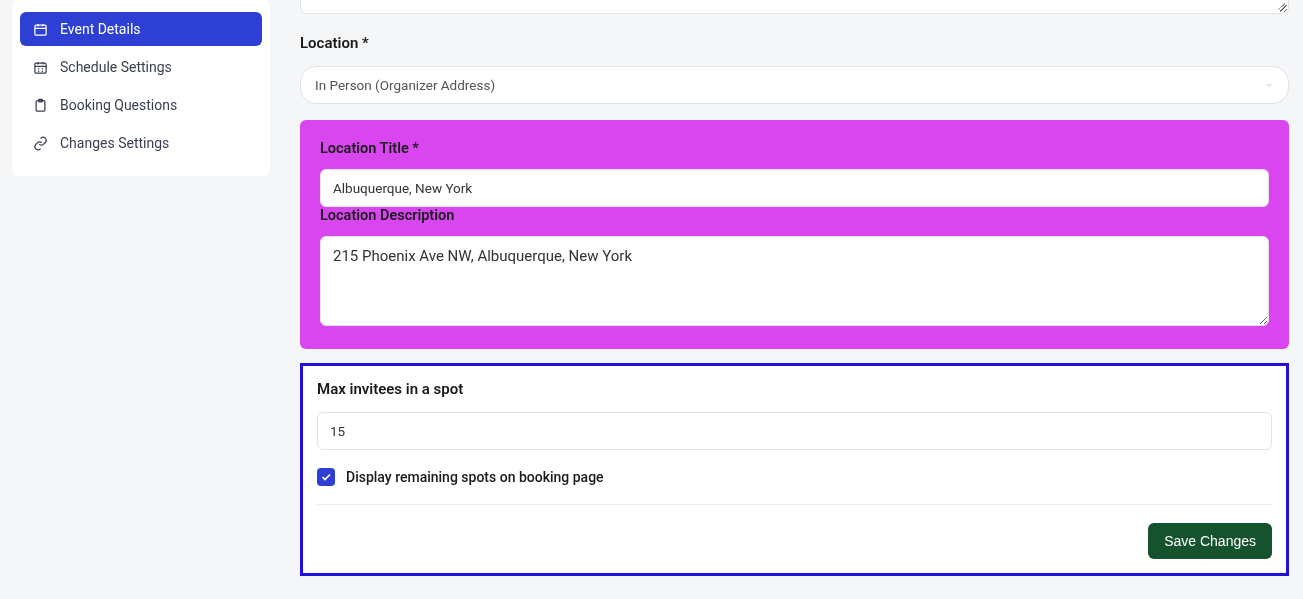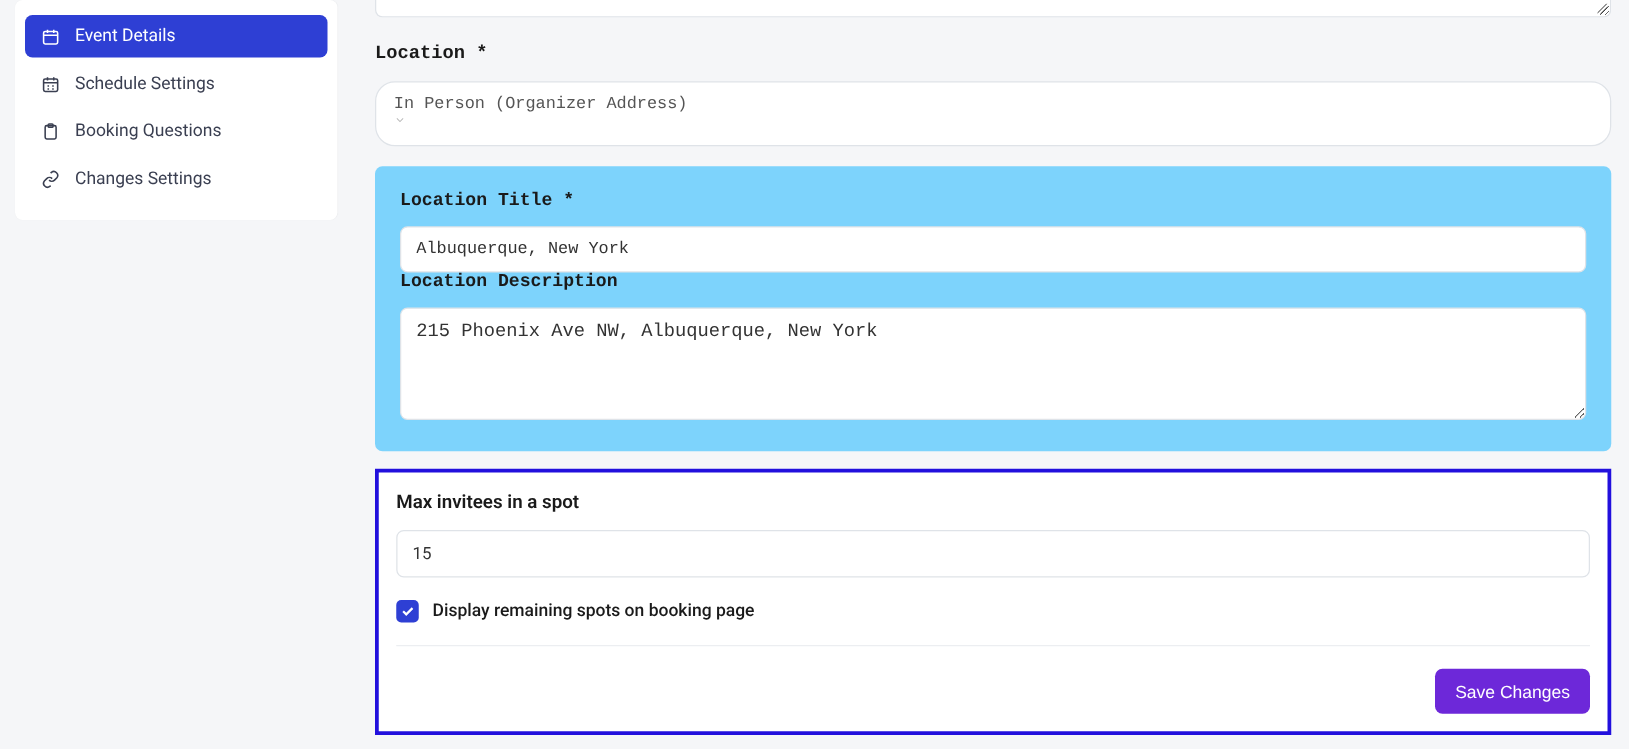--- a/index.html
+++ b/index.html
@@ -78,43 +78,41 @@
     }
     .field-label-sm {
       font-weight: 600;
       font-size: 14.5px;
       color: #1a1a1a;
       margin-bottom: 12px;
       display: block;
     }
     .section {
       margin-top: 20px;
-      font-family: Liberation Mono, monospace;
     }
     .select-box {
       width: 100%;
       border: 1px solid #dfe3e8;
       border-radius: 16px;
       background: #fff;
       padding: 10px 14px;
       font-size: 13.5px;
       color: #555;
       display: flex;
       justify-content: space-between;
       align-items: flex-start;
       cursor: pointer;
-      flex-direction: column;
     }
     .chevron-down {
       width: 10px;
       height: 10px;
       color: #bbb;
     }
     .inner-panel {
-      background: #7dd3fc;
+      background: #d946ef;
       border-radius: 6px;
       padding: 20px;
       margin-top: 16px;
     }
     .text-input {
       width: 100%;
       border: 1px solid #dfe3e8;
       border-radius: 6px;
       background: #fff;
       padding: 10px 12px;
@@ -157,21 +155,21 @@
       color: #fff;
       cursor: pointer;
       flex-shrink: 0;
     }
     .divider {
       border: none;
       border-top: 1px solid #eceef1;
       margin: 18px 0 18px 0;
     }
     .btn-primary {
-      background: #6d28d9;
+      background: #14532d;
       color: #fff;
       border: none;
       padding: 10px 16px;
       border-radius: 6px;
       font-size: 14px;
       cursor: pointer;
       float: right;
     }
     .footer-row::after {
       content: "";

